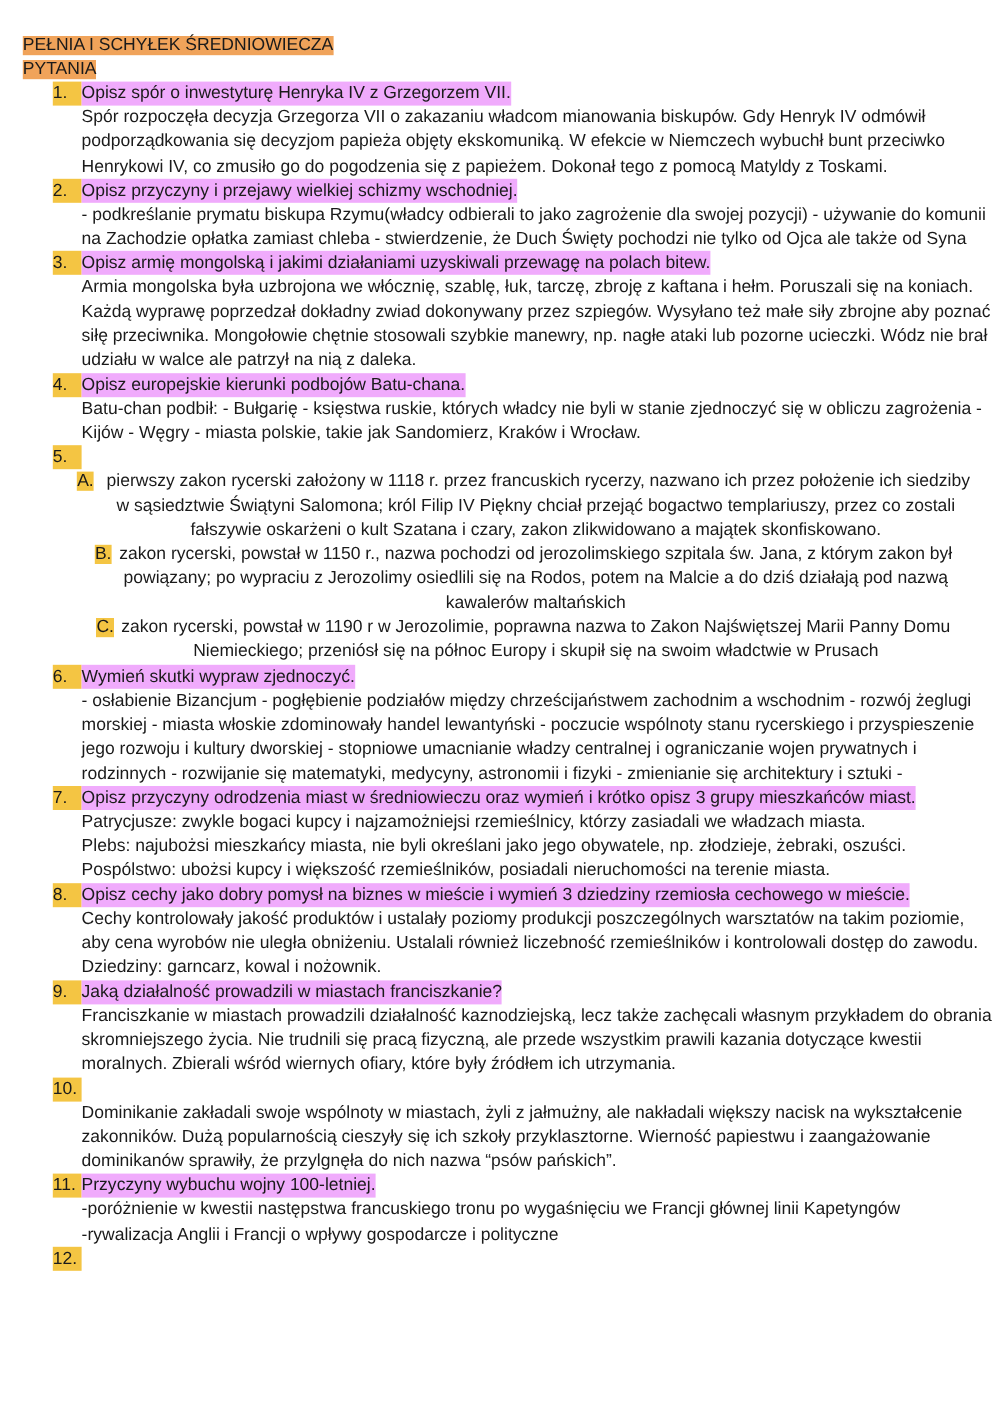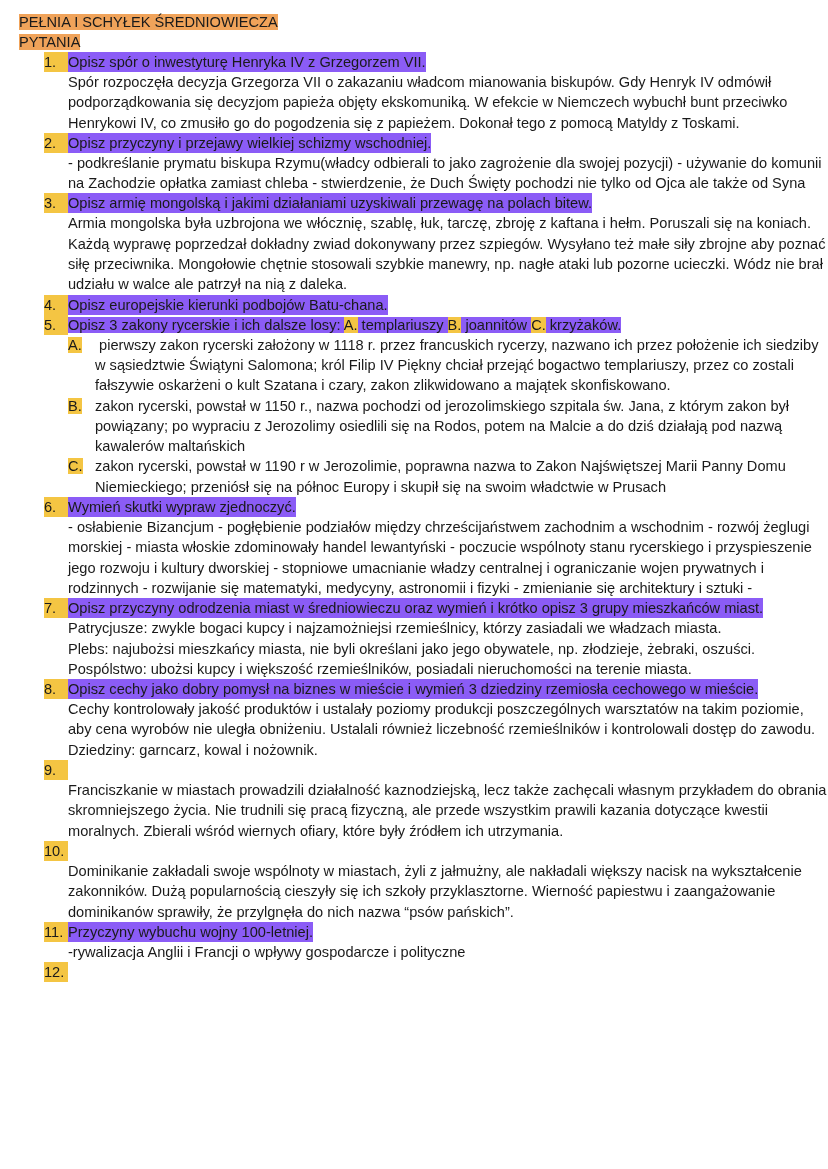--- a/index.html
+++ b/index.html
@@ -1,30 +1,30 @@
 <!DOCTYPE html>
 <html><head>
 <meta charset="utf-8">
 <style>
   html, body { margin: 0; padding: 0; background: #ffffff; }
   body {
     width: 828px; height: 1169px; overflow: hidden;
     font-family: "Liberation Sans", sans-serif;
     font-size: 14.6px; color: #1a1a1a;
   }
-  .page { padding: 12px 0 0 19px; }
+  .page { padding: 28px 0 0 19px; }
   .title-line { line-height: 20px; }
   .hl-header { background: #f0a35a; }
   .q { margin-left: 25px; }
   .q-head { line-height: 20px; display: flex; align-items: flex-start; }
   .num { display: inline-block; width: 24px; background: #f4c543; padding-left: 0; }
-  .q-text { background: #8b5cf6; }
+  .q-text { background: #f0abfc; }
   .hl-letter { background: #f4c543; }
   .body { margin-left: 24px; line-height: 20.3px; width: 760px; }
-  .sub { margin-left: 24px; line-height: 20.3px; width: 760px; }
+  .sub { margin-left: 9px; line-height: 20.3px; width: 760px; text-align: center; }
   .sub-item { padding-left: 27px; text-indent: -27px; }
   .sub-label { display: inline-block; text-indent: 0; width: 27px; }
   .sub-label span { background: #f4c543; }
   .para { margin: 0; }
 </style>
 </head>
 <body>
 
 <div class="page">
   <div class="title-line">
@@ -59,25 +59,27 @@
         </div>
         <div class="body">
           <p class="para">Armia mongolska była uzbrojona we włócznię, szablę, łuk, tarczę, zbroję z kaftana i hełm. Poruszali się na koniach. Każdą wyprawę poprzedzał dokładny zwiad dokonywany przez szpiegów. Wysyłano też małe siły zbrojne aby poznać siłę przeciwnika. Mongołowie chętnie stosowali szybkie manewry, np. nagłe ataki lub pozorne ucieczki. Wódz nie brał udziału w walce ale patrzył na nią z daleka.</p>
         </div>
       </div>
       <div class="q">
         <div class="q-head">
           <span class="num">4.</span>
           <span class="q-text">Opisz europejskie kierunki podbojów Batu-chana.</span>
         </div>
+        <div class="body">
+          <p class="para">Batu-chan podbił: - Bułgarię - księstwa ruskie, których władcy nie byli w stanie zjednoczyć się w obliczu zagrożenia - Kijów - Węgry - miasta polskie, takie jak Sandomierz, Kraków i Wrocław.</p>
+        </div>
       </div>
       <div class="q">
         <div class="q-head">
           <span class="num">5.</span>
-          <span><span class="q-text">Opisz 3 zakony rycerskie i ich dalsze losy: </span><span class="hl-letter">A.</span><span class="q-text"> templariuszy </span><span class="hl-letter">B.</span><span class="q-text"> joannitów </span><span class="hl-letter">C.</span><span class="q-text"> krzyżaków.</span></span>
         </div>
         <div class="sub">
           <div class="sub-item"><span class="sub-label"><span>A.</span></span><span> pierwszy zakon rycerski założony w 1118 r. przez francuskich rycerzy, nazwano ich przez położenie ich siedziby w sąsiedztwie Świątyni Salomona; król Filip IV Piękny chciał przejąć bogactwo templariuszy, przez co zostali fałszywie oskarżeni o kult Szatana i czary, zakon zlikwidowano a majątek skonfiskowano.</span></div>
           <div class="sub-item"><span class="sub-label"><span>B.</span></span><span>zakon rycerski, powstał w 1150 r., nazwa pochodzi od jerozolimskiego szpitala św. Jana, z którym zakon był powiązany; po wypraciu z Jerozolimy osiedlili się na Rodos, potem na Malcie a do dziś działają pod nazwą kawalerów maltańskich</span></div>
           <div class="sub-item"><span class="sub-label"><span>C.</span></span><span>zakon rycerski, powstał w 1190 r  w Jerozolimie, poprawna nazwa to Zakon Najświętszej Marii Panny Domu Niemieckiego; przeniósł się na północ Europy i skupił się na swoim władctwie w Prusach</span></div>
         </div>
       </div>
       <div class="q">
         <div class="q-head">
           <span class="num">6.</span>
@@ -103,39 +105,41 @@
           <span class="num">8.</span>
           <span class="q-text">Opisz cechy jako dobry pomysł na biznes w mieście i wymień 3 dziedziny rzemiosła cechowego w mieście.</span>
         </div>
         <div class="body">
           <p class="para">Cechy kontrolowały jakość produktów i ustalały poziomy produkcji poszczególnych warsztatów na takim poziomie, aby cena wyrobów nie uległa obniżeniu. Ustalali również liczebność rzemieślników i kontrolowali dostęp do zawodu. Dziedziny: garncarz, kowal i nożownik.</p>
         </div>
       </div>
       <div class="q">
         <div class="q-head">
           <span class="num">9.</span>
+          <span class="q-text">Jaką działalność prowadzili w miastach franciszkanie?</span>
         </div>
         <div class="body">
           <p class="para">Franciszkanie w miastach prowadzili działalność kaznodziejską, lecz także zachęcali własnym przykładem do obrania skromniejszego życia. Nie trudnili się pracą fizyczną, ale przede wszystkim prawili kazania dotyczące kwestii moralnych. Zbierali wśród wiernych ofiary, które były źródłem ich utrzymania.</p>
         </div>
       </div>
       <div class="q">
         <div class="q-head">
           <span class="num">10.</span>
         </div>
         <div class="body">
           <p class="para">Dominikanie zakładali swoje wspólnoty w miastach, żyli z jałmużny, ale nakładali większy nacisk na wykształcenie zakonników. Dużą popularnością cieszyły się ich szkoły przyklasztorne. Wierność papiestwu i zaangażowanie dominikanów sprawiły, że przylgnęła do nich nazwa “psów pańskich”.</p>
         </div>
       </div>
       <div class="q">
         <div class="q-head">
           <span class="num">11.</span>
           <span class="q-text">Przyczyny wybuchu wojny 100-letniej.</span>
         </div>
         <div class="body">
+          <p class="para">-poróżnienie w kwestii następstwa francuskiego tronu po wygaśnięciu we Francji głównej linii Kapetyngów</p>
           <p class="para">-rywalizacja Anglii i Francji o wpływy gospodarcze i polityczne</p>
         </div>
       </div>
       <div class="q">
         <div class="q-head">
           <span class="num">12.</span>
         </div>
       </div>
     </div>
 </div>

